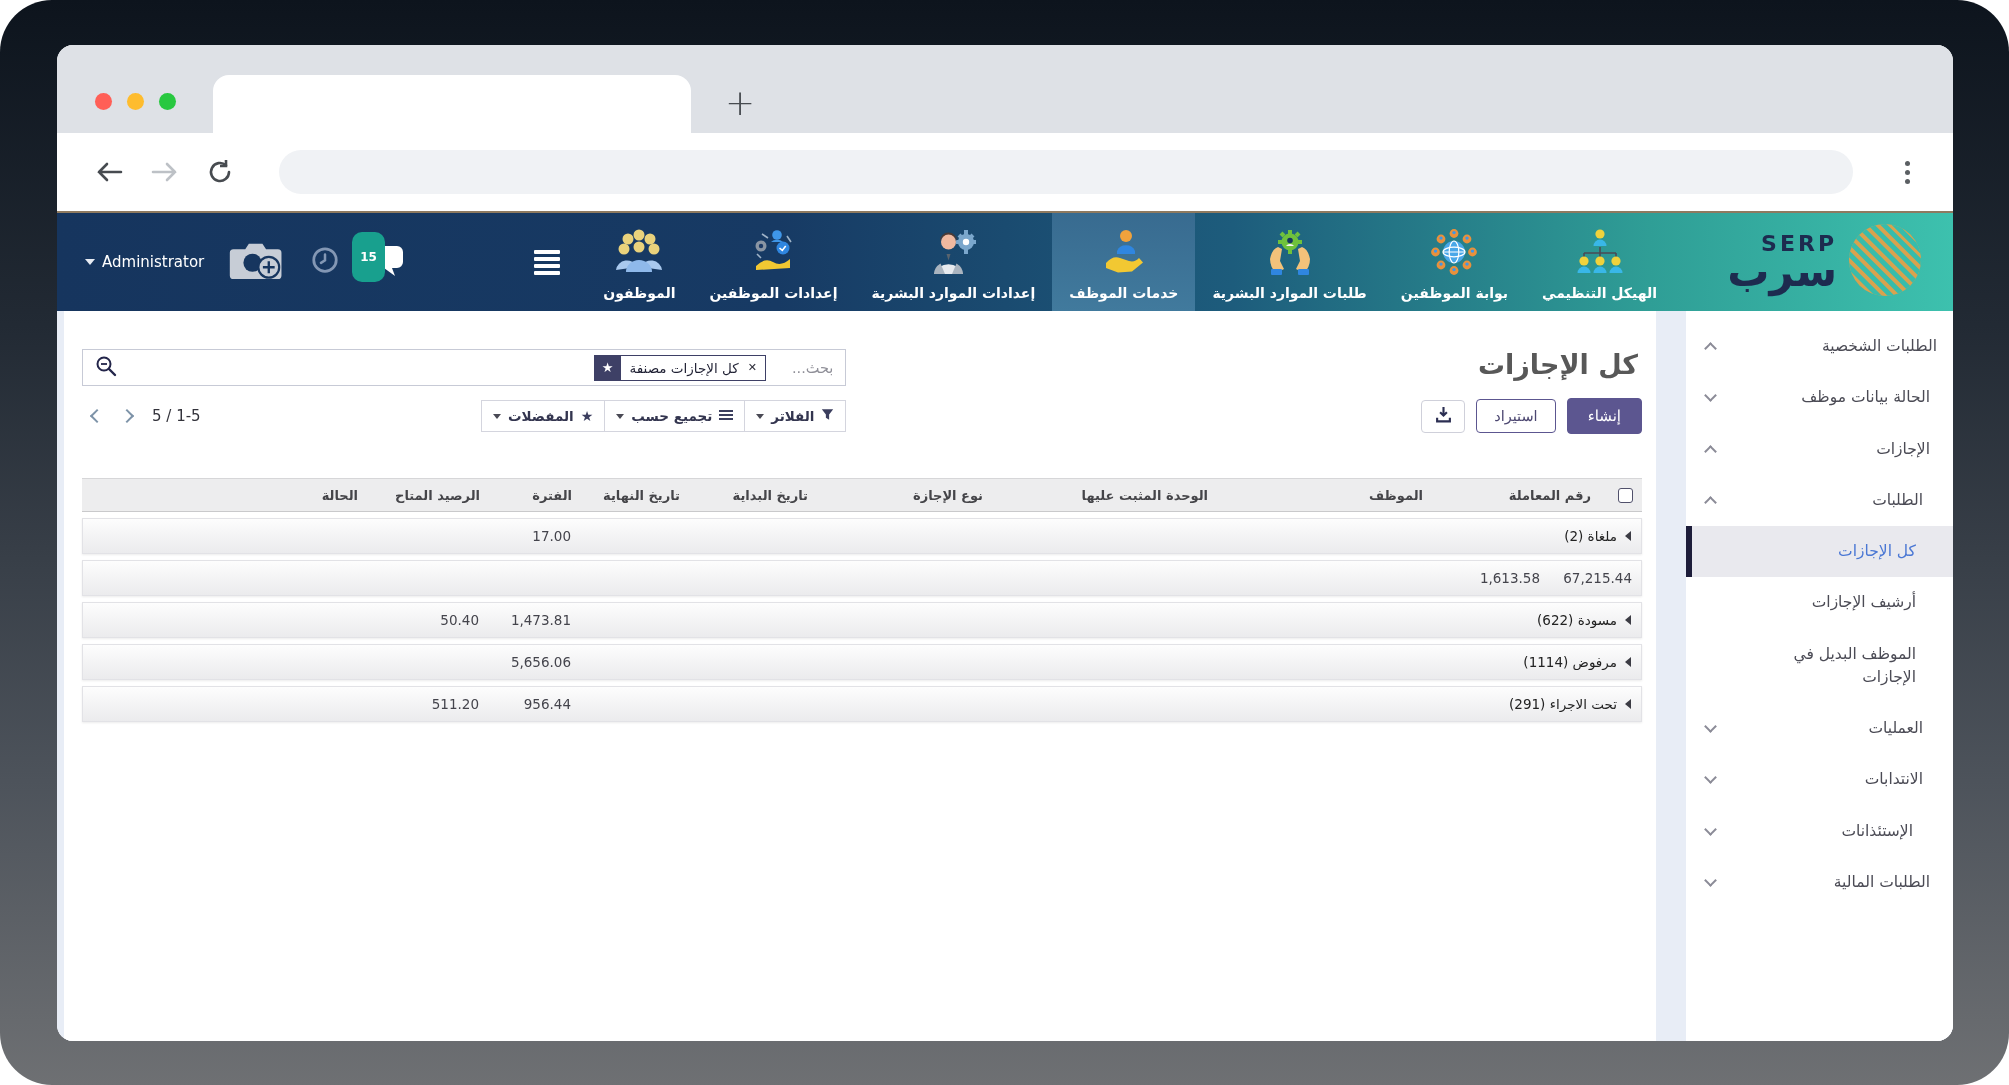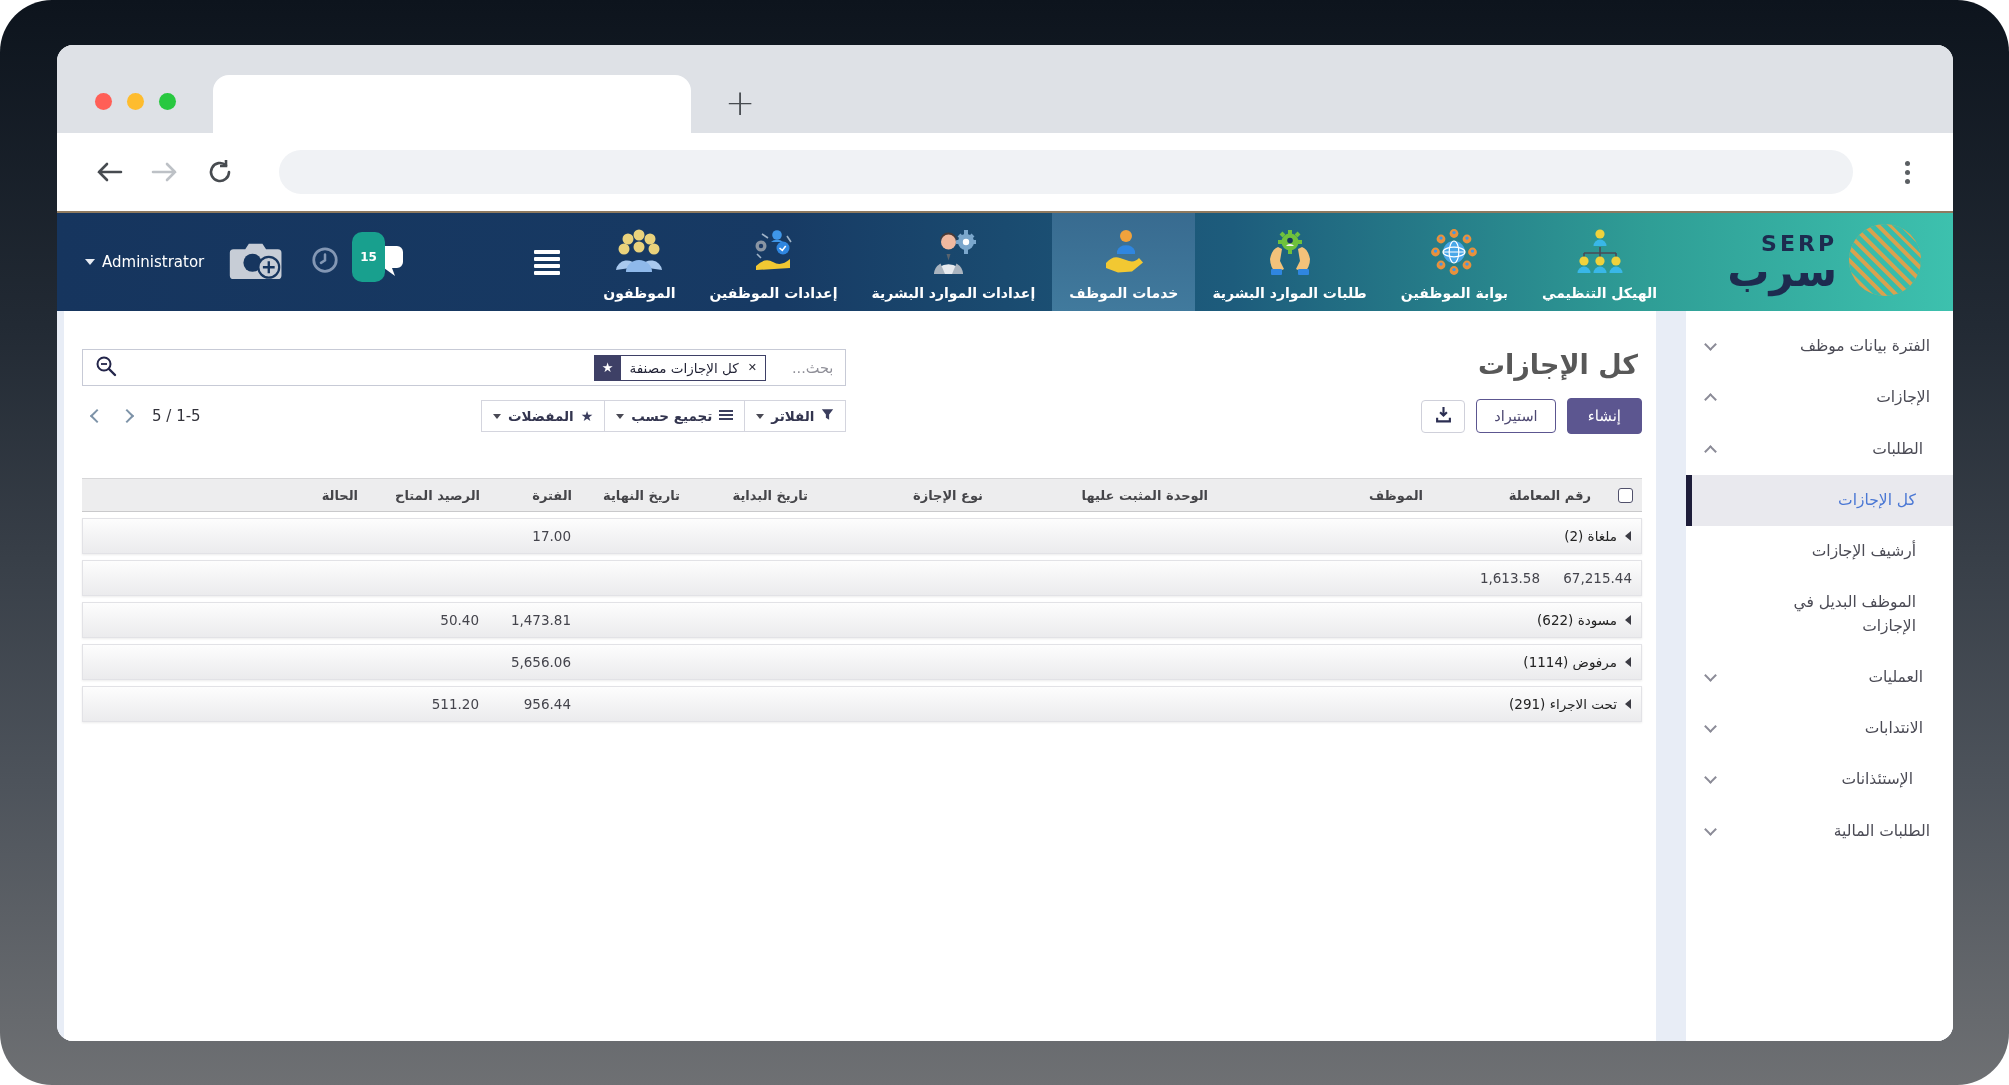--- a/index.html
+++ b/index.html
@@ -466,22 +466,26 @@
                 <div class="cell c-period numcell">956.44</div>
                 <div class="cell c-balance numcell">511.20</div>
                 <div class="cell c-state"></div>
                 <div class="cell c-fill"></div>
               </div>
             </div>
         </div>
       </div>
 
       <aside class="sidebar" id="sidebar-list">
+          <div class="side-item" style="padding-right: 16px;">
+            <span class="slabel">الطلبات الشخصية</span>
+            <span class="chev up"></span>
+          </div>
           <div class="side-item" style="padding-right: 23px;">
-            <span class="slabel">الفترة بيانات موظف</span>
+            <span class="slabel">الحالة بيانات موظف</span>
             <span class="chev down"></span>
           </div>
           <div class="side-item" style="padding-right: 23px;">
             <span class="slabel">الإجازات</span>
             <span class="chev up"></span>
           </div>
           <div class="side-item" style="padding-right: 30px;">
             <span class="slabel">الطلبات</span>
             <span class="chev up"></span>
           </div>

